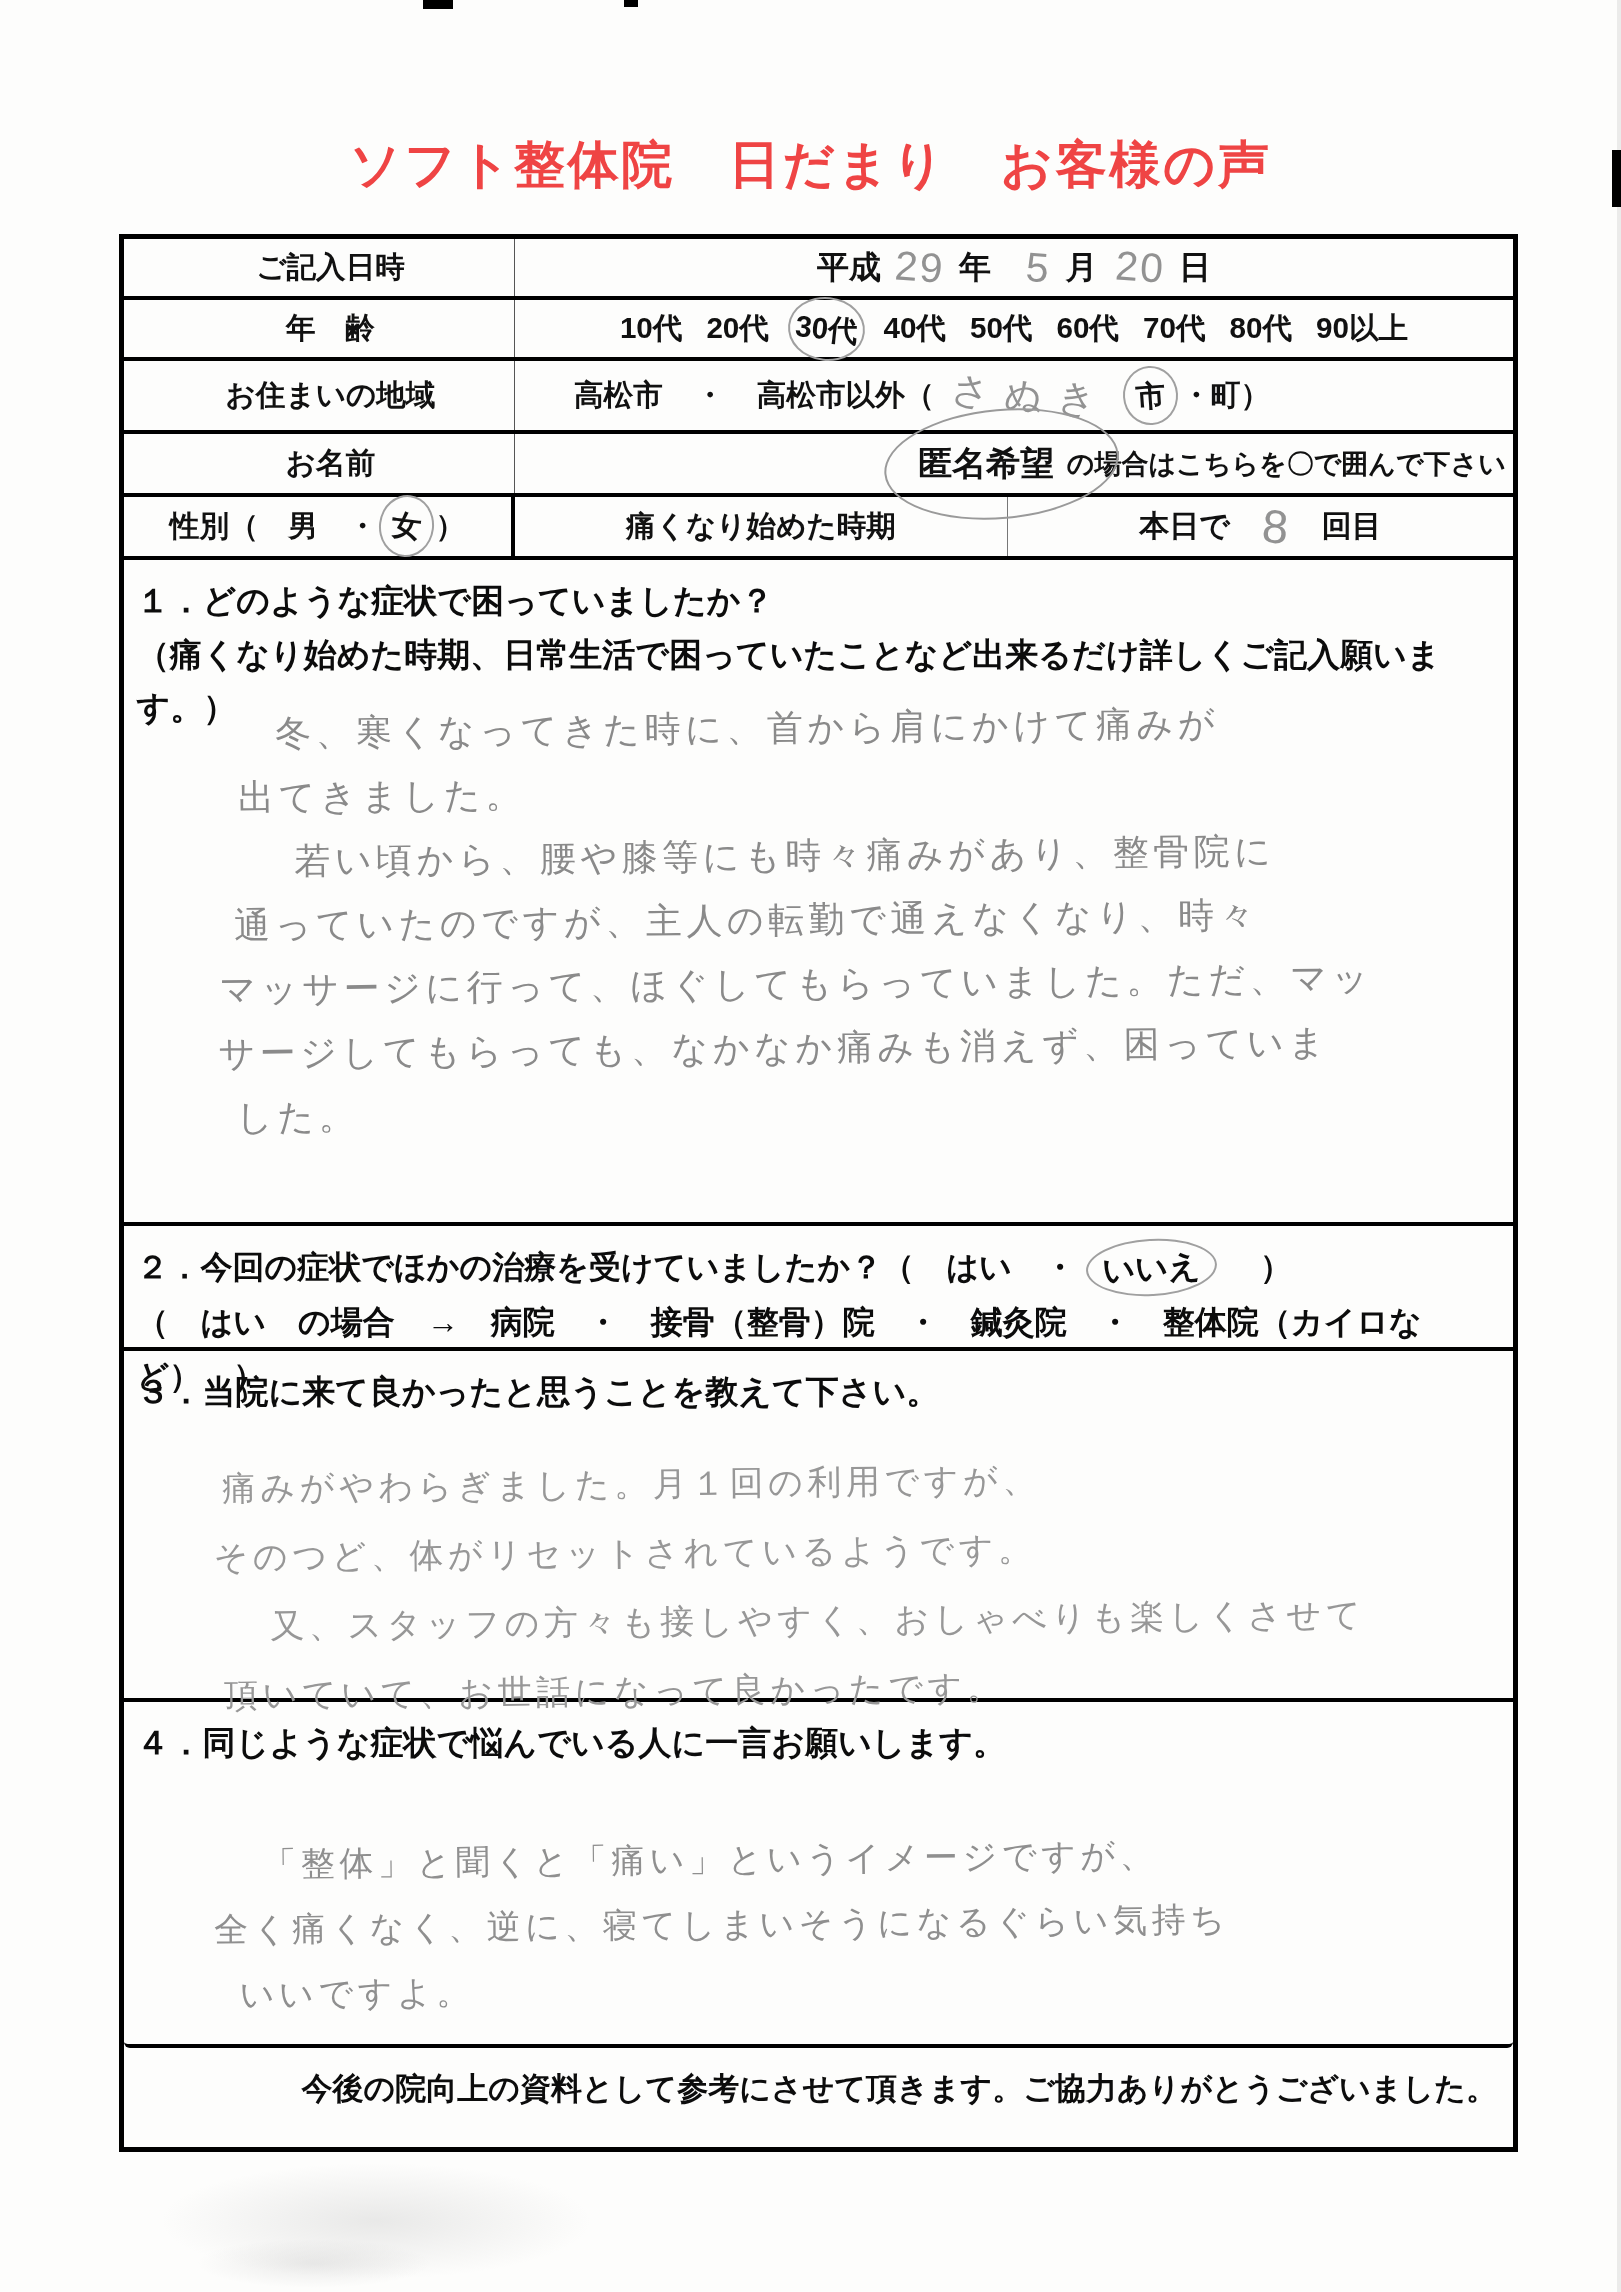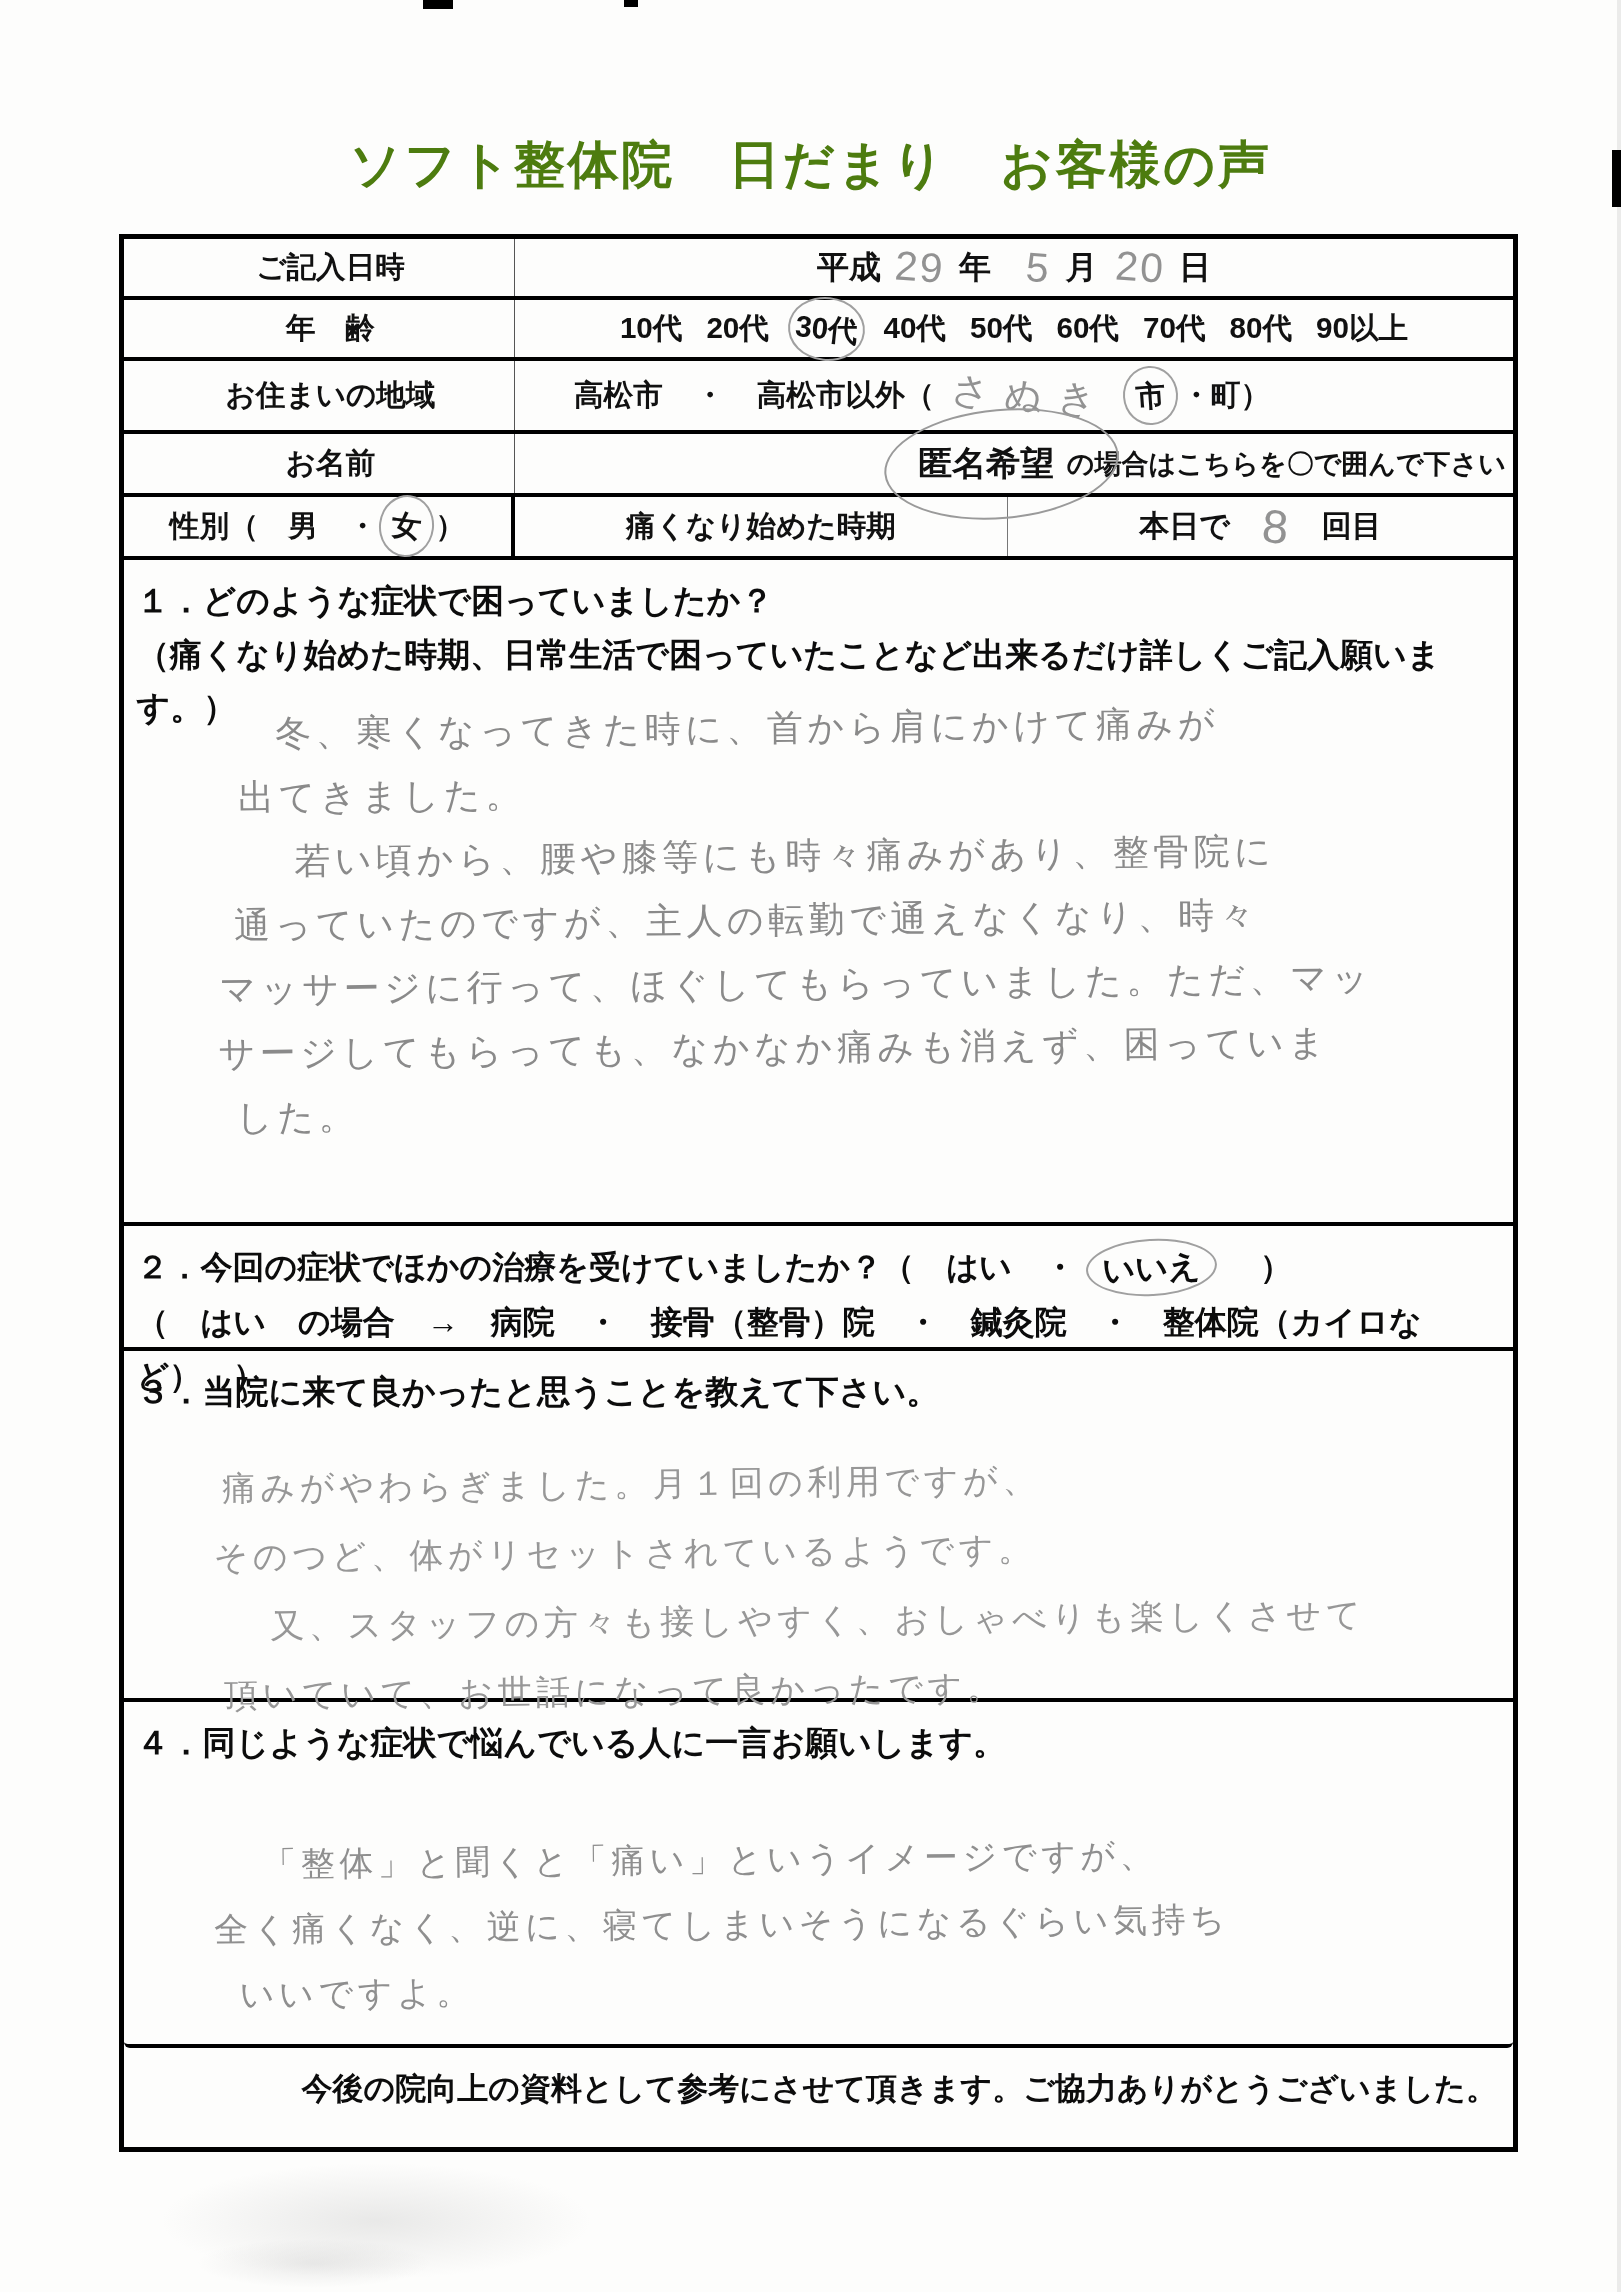--- a/index.html
+++ b/index.html
@@ -7,21 +7,21 @@
     position:relative;
     width:1621px;height:2293px;
     background:#fdfdfc;
     font-family:"Liberation Sans","DejaVu Sans",sans-serif;
     color:#111;
     overflow:hidden;
   }
   .page-title{
     position:absolute;top:131px;left:0;width:100%;
     text-align:center;font-size:51px;font-weight:bold;
-    letter-spacing:2.7px;color:#4d7c0f;
+    letter-spacing:2.7px;color:#ef4444;
   }
   .form-table{
     position:absolute;left:119px;top:234px;width:1399px;
     border:5.4px solid #000;box-sizing:border-box;
   }
   .row{display:flex;align-items:stretch;border-bottom:4.5px solid #000;box-sizing:border-box;}
   .cell{display:flex;align-items:center;box-sizing:border-box;}
   .cell-label{
     width:391px;justify-content:center;text-align:center;
     font-weight:bold;font-size:29.6px;border-right:1.8px solid #555;padding-left:23px;

